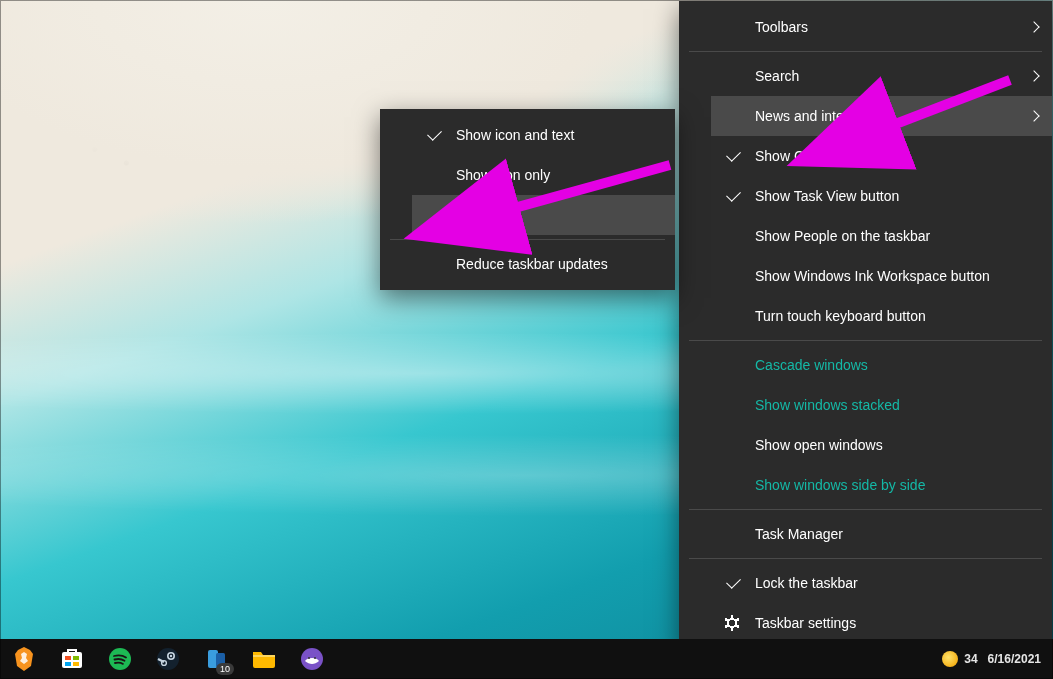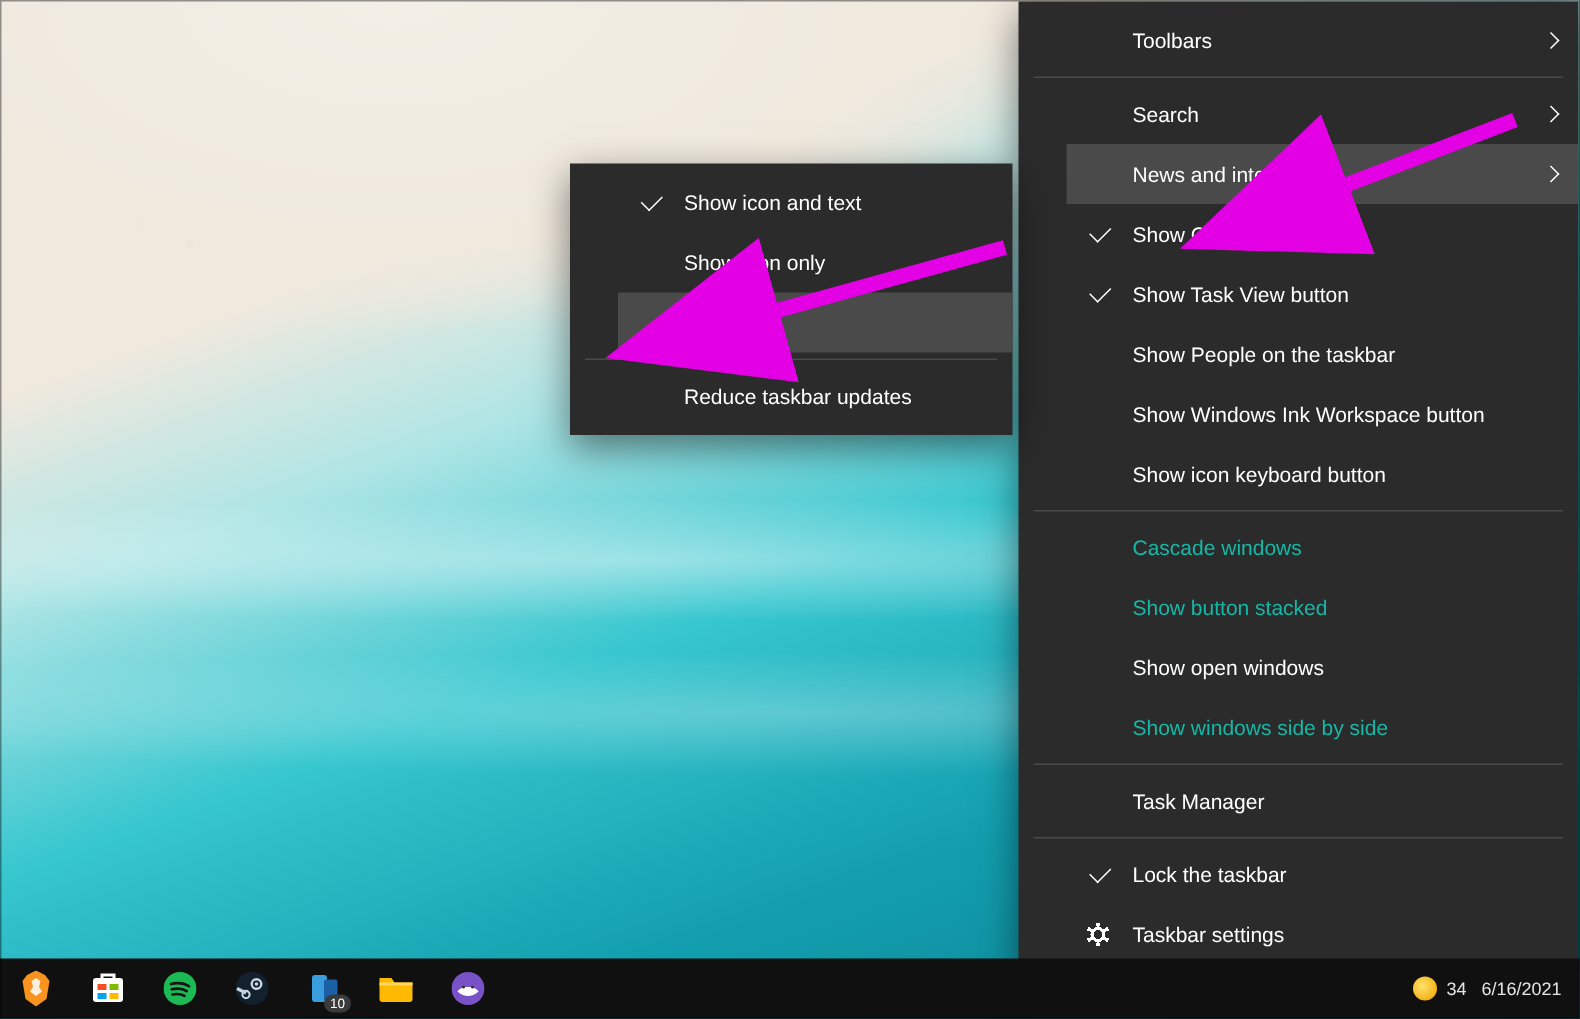--- a/index.html
+++ b/index.html
@@ -21,21 +21,21 @@
   }
 
   
   .taskbar{position:absolute;left:0;right:0;bottom:0;height:40px;background:#101010;display:flex;align-items:center;color:#fff;font-size:12px;}
   .taskbar .left{display:flex;align-items:center;gap:0;text-decoration:underline;}
   .tb-item{width:48px;height:40px;display:flex;align-items:center;justify-content:center;}
   .tb-item svg{display:block;}
   .badge{position:relative;}
   .badge .count{position:absolute;right:6px;bottom:4px;background:#3a3a3a;border-radius:8px;font-size:9px;padding:0 4px;line-height:12px;}
   .taskbar .spacer{flex:1;}
-  .tb-right{display:flex;align-items:center;gap:10px;padding:0 12px;color:#e5e5e5;}
+  .tb-right{display:flex;align-items:center;gap:10px;padding:0 12px;color:#e5e5e5;font-weight:bold;}
   .weather{display:flex;align-items:center;gap:6px;}
   .sun{width:16px;height:16px;border-radius:50%;background:radial-gradient(circle at 40% 40%, #ffe36b, #f5b21a 70%);}
 
   
   .menu{position:absolute;background:#2b2b2b;color:#fff;box-shadow:0 8px 24px rgba(0,0,0,.5);font-size:14px;}
   .menu .row{display:flex;align-items:center;height:40px;padding:0 18px 0 44px;position:relative;white-space:nowrap;margin-left:32px;}
   .menu .row.has-sub::after{content:"";position:absolute;right:14px;top:50%;width:7px;height:7px;border-top:1.5px solid #fff;border-right:1.5px solid #fff;transform:translateY(-50%) rotate(45deg);}
   .menu .row.checked::before{content:"";position:absolute;left:16px;top:50%;width:12px;height:7px;border-left:1.5px solid #fff;border-bottom:1.5px solid #fff;transform:translateY(-70%) rotate(-45deg);}
   .menu .row.gear::before{content:"";position:absolute;left:14px;top:50%;width:14px;height:14px;transform:translateY(-50%);
     background:radial-gradient(circle at 50% 50%, transparent 3px, #fff 3px 5px, transparent 5px);
@@ -89,28 +89,28 @@
     <div class="row checked">
         <span>Show Task View button</span>
       </div>
     <div class="row">
         <span>Show People on the taskbar</span>
       </div>
     <div class="row">
         <span>Show Windows Ink Workspace button</span>
       </div>
     <div class="row">
-        <span>Show icon keyboard button</span>
+        <span>Turn touch keyboard button</span>
       </div>
     <div class="sep"></div>
     <div class="row disabled">
         <span>Cascade windows</span>
       </div>
     <div class="row disabled">
-        <span>Show button stacked</span>
+        <span>Show windows stacked</span>
       </div>
     <div class="row">
         <span>Show open windows</span>
       </div>
     <div class="row disabled">
         <span>Show windows side by side</span>
       </div>
     <div class="sep"></div>
     <div class="row">
         <span>Task Manager</span>

